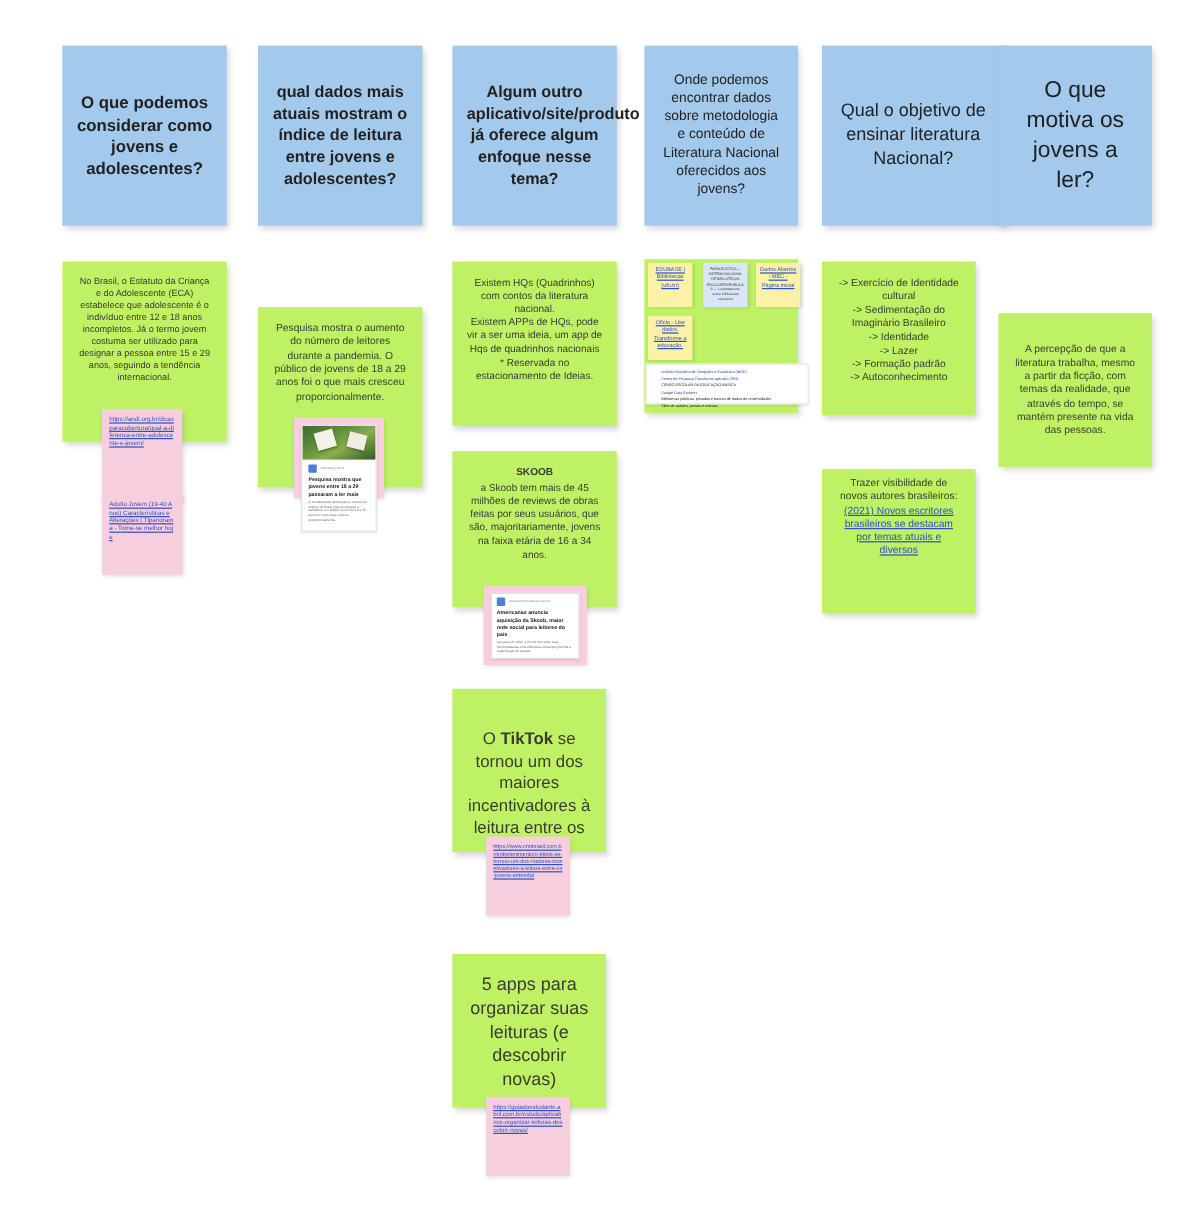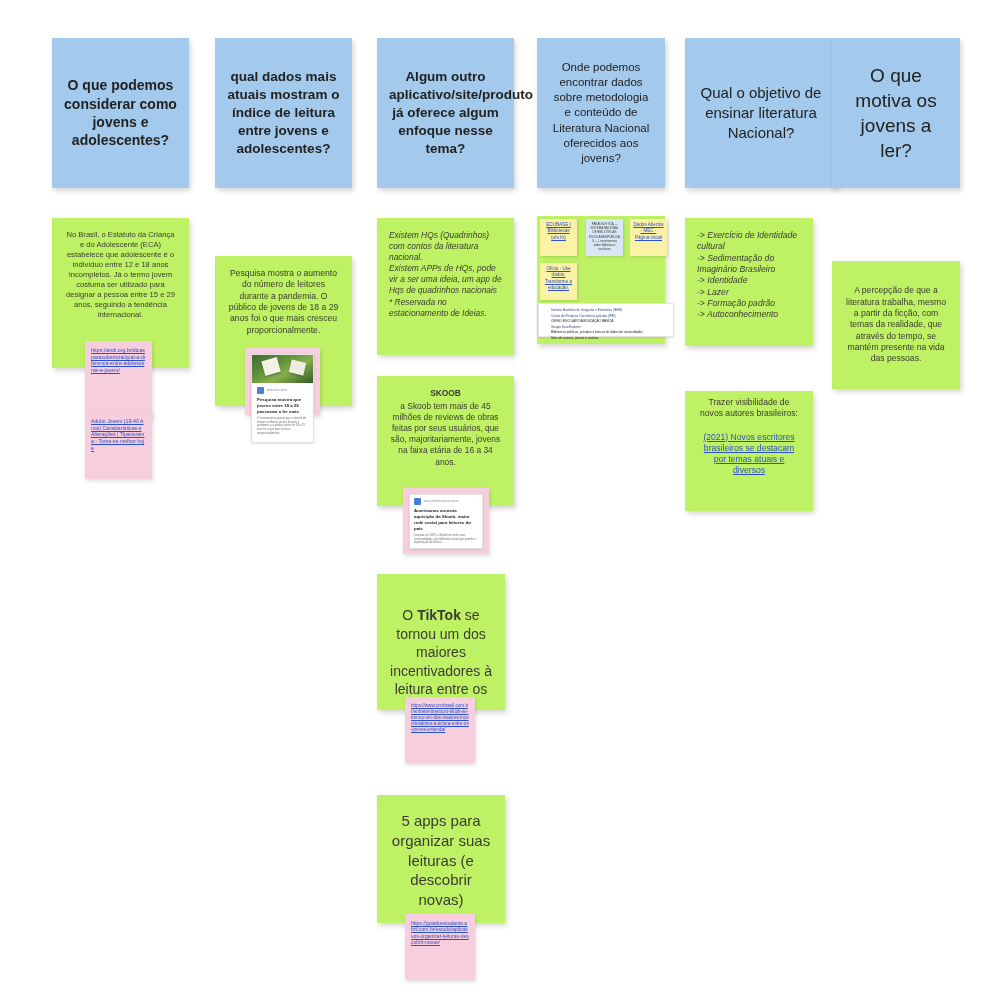--- a/index.html
+++ b/index.html
@@ -56,21 +56,21 @@
     width: 100%;
     line-height: 1.32;
     white-space: pre-line;
   }
 
   .blue-bold .note-text {
     font-weight: bold;
   }
 
   .center { text-align: center; }
-  .left   { text-align: left; font-style: italic; }
+  .left   { text-align: center; }
 
   
   .link {
     color: #2b50c8;
     text-decoration: underline;
     display: block;
     word-break: break-all;
     line-height: 1.28;
     cursor: pointer;
   }
@@ -335,21 +335,21 @@
     <div class="note-text left">-&gt; Exercício de Identidade cultural
 -&gt; Sedimentação do Imaginário Brasileiro
 -&gt; Identidade
 -&gt; Lazer
 -&gt; Formação padrão
 -&gt; Autoconhecimento</div>
   </div>
 
   <div class="note note-yellow" style="left:685px; top:391px; width:128px; height:120px; font-size:8.6px; padding-top:6px;">
     <div class="note-text center">Trazer visibilidade de novos autores brasileiros:</div>
-    <div class="note-text center link" style="margin-top:12px; word-break:normal;">(2021) Novos escritores brasileiros se destacam por temas atuais e diversos</div>
+    <div class="note-text center link" style="word-break:normal;">(2021) Novos escritores brasileiros se destacam por temas atuais e diversos</div>
   </div>
 
   <div class="note note-blue" style="left:832px; top:38px; width:128px; height:150px; font-size:19px;">
     <div class="note-text center">O que motiva os jovens a ler?</div>
   </div>
 
   <div class="note note-yellow" style="left:832px; top:218px; width:128px; height:128px; font-size:8.6px; display:flex; align-items:center;margin-top:43px;">
     <div class="note-text center">A percepção de que a literatura trabalha, mesmo a partir da ficção, com temas da realidade, que através do tempo, se mantém presente na vida das pessoas.</div>
   </div>
 

